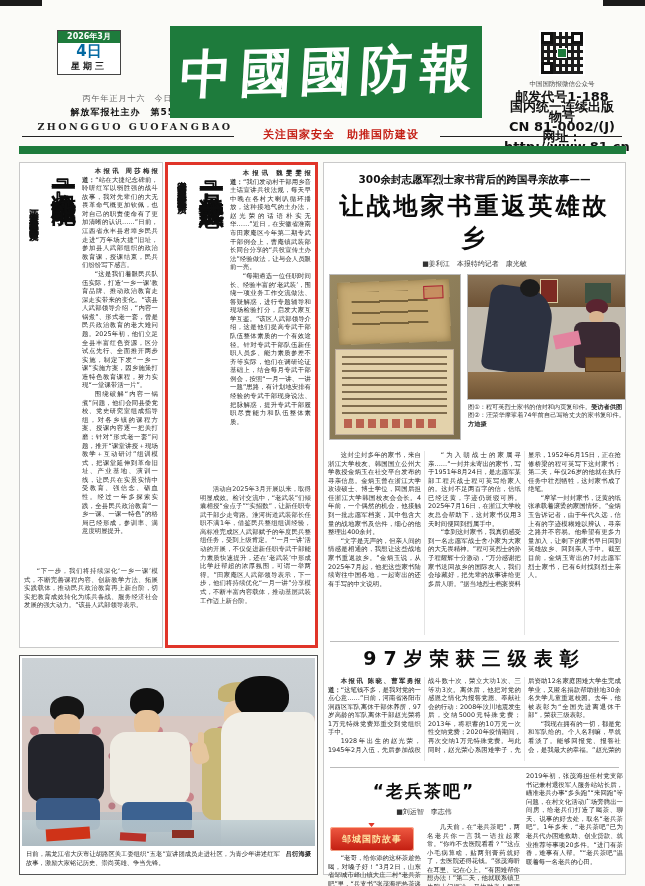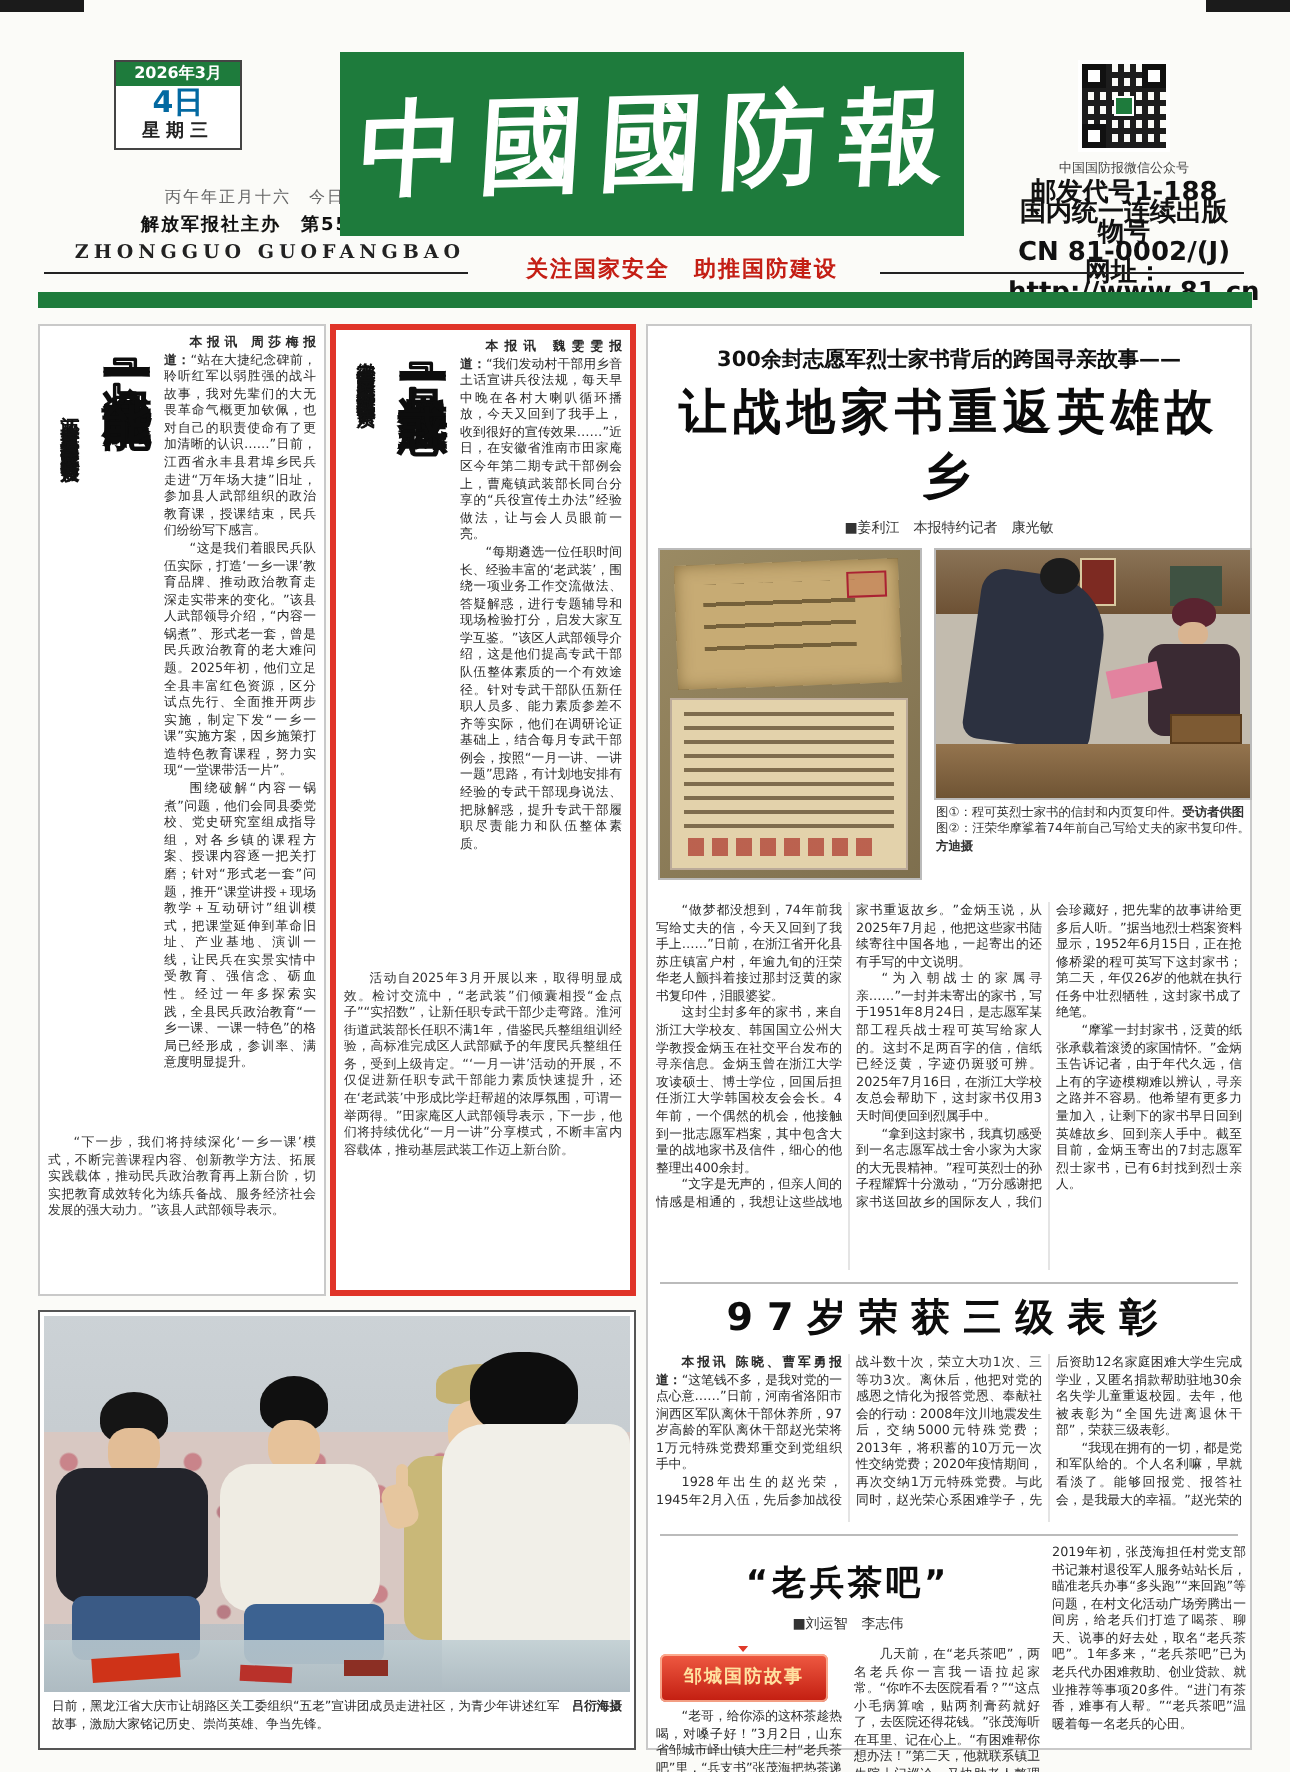--- a/index.html
+++ b/index.html
@@ -43,21 +43,21 @@
   #middle-article .va-top { height:312px; }
   .va-kicker { writing-mode:vertical-rl; font-size:9.5px; font-weight:bold; line-height:16px; letter-spacing:1px; width:18px; color:#111; }
   #left-article .va-kicker { padding-top:34px; }
   #middle-article .va-kicker { padding-top:4px; line-height:15px; }
   .va-title { writing-mode:vertical-rl; font-size:25px; font-weight:800; line-height:38px; width:40px; letter-spacing:1px; color:#0d0d0d; padding-top:4px; }
   .va-body { flex:1; overflow:hidden; font-size:6.4px; line-height:1.34; text-align:justify; color:#2a2a2a; }
   .va-body p, .va-closing p { text-indent:2em; margin:0; }
   .byline-inline { font-weight:bold; }
   .va-closing { overflow:hidden; font-size:6.4px; line-height:1.34; text-align:justify; color:#333; margin-top:4px; }
   #left-article .va-closing { height:66px; }
-  #middle-article .va-closing { height:148px; }
+  #middle-article .va-closing { height:148px;margin-left:28px; }
 
   
   #right-region { position:absolute; left:323px; top:162px; width:303px; height:713px; border:1px solid #c9c9c9; background:#fff; padding:4px; }
   .lead-kicker { margin-top:6px; text-align:center; font-size:10.5px; font-weight:bold; color:#111; }
   .lead-title { text-align:center; font-size:24px; font-weight:800; font-family:"DejaVu Serif",serif; letter-spacing:3px; margin-top:3px; color:#0b0b0b; }
   .lead-byline { text-align:center; font-size:7px; color:#333; margin-top:5px; }
   .lead-photos { position:relative; height:170px; margin-top:6px; }
   .photo-frame { box-shadow:0 0 0 1px #bbb; overflow:hidden; position:absolute; }
   .photo-letters { left:2px; top:0; width:130px; height:164px; background:linear-gradient(135deg,#9a8a63,#7e6f4e); }
   .envelope { position:absolute; left:8px; top:6px; width:112px; height:62px; background:#c7ab74; transform:rotate(-2deg); box-shadow:inset 0 0 8px rgba(80,60,20,.5); }
@@ -187,21 +187,21 @@
     <div class="va-closing">
       <p>“下一步，我们将持续深化‘一乡一课’模式，不断完善课程内容、创新教学方法、拓展实践载体，推动民兵政治教育再上新台阶，切实把教育成效转化为练兵备战、服务经济社会发展的强大动力。”该县人武部领导表示。</p>
     </div>
   </div>
 
   <div class="v-box" id="middle-article">
     <div class="va-top">
       <div class="va-kicker">安徽省淮南市田家庵区着力提升专武干部队伍整体素质</div>
       <div class="va-title">『一月一讲』授业解惑</div>
       <div class="va-body">
-        <p><b class="byline-inline">本报讯 魏雯雯报道：</b><span>“我们发动村干部用乡音土话宣讲兵役法规，每天早中晚在各村大喇叭循环播放，今天又回到了我手上，收到很好的宣传效果……”近日，在安徽省淮南市田家庵区今年第二期专武干部例会上，曹庵镇武装部长同台分享的“兵役宣传土办法”经验做法，让与会人员眼前一亮。</span></p>
+        <p><b class="byline-inline">本报讯 魏雯雯报道：</b><span>“我们发动村干部用乡音土话宣讲兵役法规，每天早中晚在各村大喇叭循环播放，这种接地气的土办法，赵光荣的话语朴实无华……”近日，在安徽省淮南市田家庵区今年第二期专武干部例会上，曹庵镇武装部长同台分享的“兵役宣传土办法”经验做法，让与会人员眼前一亮。</span></p>
         <span><p>“每期遴选一位任职时间长、经验丰富的‘老武装’，围绕一项业务工作交流做法、答疑解惑，进行专题辅导和现场检验打分，启发大家互学互鉴。”该区人武部领导介绍，这是他们提高专武干部队伍整体素质的一个有效途径。针对专武干部队伍新任职人员多、能力素质参差不齐等实际，他们在调研论证基础上，结合每月专武干部例会，按照“一月一讲、一讲一题”思路，有计划地安排有经验的专武干部现身说法、把脉解惑，提升专武干部履职尽责能力和队伍整体素质。</p></span>
       </div>
     </div>
     <div class="va-closing">
       <p>活动自2025年3月开展以来，取得明显成效。检讨交流中，“老武装”们倾囊相授“金点子”“实招数”，让新任职专武干部少走弯路。淮河街道武装部长任职不满1年，借鉴民兵整组组训经验，高标准完成区人武部赋予的年度民兵整组任务，受到上级肯定。“‘一月一讲’活动的开展，不仅促进新任职专武干部能力素质快速提升，还在‘老武装’中形成比学赶帮超的浓厚氛围，可谓一举两得。”田家庵区人武部领导表示，下一步，他们将持续优化“一月一讲”分享模式，不断丰富内容载体，推动基层武装工作迈上新台阶。</p>
     </div>
   </div>
 
   <div id="right-region">
     <div class="lead-kicker">300余封志愿军烈士家书背后的跨国寻亲故事——</div>
@@ -232,21 +232,20 @@
         <div class="pv-desk"></div>
         <div class="pv-sign"></div>
       </div>
       <div class="lead-captions">
         <p><span>图①：程可英烈士家书的信封和内页复印件。</span><span class="credit">受访者供图</span></p>
         <p><span>图②：汪荣华摩挲着74年前自己写给丈夫的家书复印件。</span><span class="credit">方迪摄</span></p>
       </div>
     </div>
 
     <div class="lead-body">
-        <p>“做梦都没想到，74年前我写给丈夫的信，今天又回到了我手上……”日前，在浙江省开化县苏庄镇富户村，年逾九旬的汪荣华老人颤抖着接过那封泛黄的家书复印件，泪眼婆娑。</p>
         <p>这封尘封多年的家书，来自浙江大学校友、韩国国立公州大学教授金炳玉在社交平台发布的寻亲信息。金炳玉曾在浙江大学攻读硕士、博士学位，回国后担任浙江大学韩国校友会会长。4年前，一个偶然的机会，他接触到一批志愿军档案，其中包含大量的战地家书及信件，细心的他整理出400余封。</p>
         <p>“文字是无声的，但亲人间的情感是相通的，我想让这些战地家书重返故乡。”金炳玉说，从2025年7月起，他把这些家书陆续寄往中国各地，一起寄出的还有手写的中文说明。</p>
         <p>“为入朝战士的家属寻亲……”一封并未寄出的家书，写于1951年8月24日，是志愿军某部工程兵战士程可英写给家人的。这封不足两百字的信，信纸已经泛黄，字迹仍斑驳可辨。2025年7月16日，在浙江大学校友总会帮助下，这封家书仅用3天时间便回到烈属手中。</p>
         <p>“拿到这封家书，我真切感受到一名志愿军战士舍小家为大家的大无畏精神。”程可英烈士的孙子程耀辉十分激动，“万分感谢把家书送回故乡的国际友人，我们会珍藏好，把先辈的故事讲给更多后人听。”据当地烈士档案资料显示，1952年6月15日，正在抢修桥梁的程可英写下这封家书；第二天，年仅26岁的他就在执行任务中壮烈牺牲，这封家书成了绝笔。</p>
         <p>“摩挲一封封家书，泛黄的纸张承载着滚烫的家国情怀。”金炳玉告诉记者，由于年代久远，信上有的字迹模糊难以辨认，寻亲之路并不容易。他希望有更多力量加入，让剩下的家书早日回到英雄故乡、回到亲人手中。截至目前，金炳玉寄出的7封志愿军烈士家书，已有6封找到烈士亲人。</p>
       </div>
 
     <div class="divider"></div>
     <div class="award-title">97岁荣获三级表彰</div>
     <div class="award-body">

